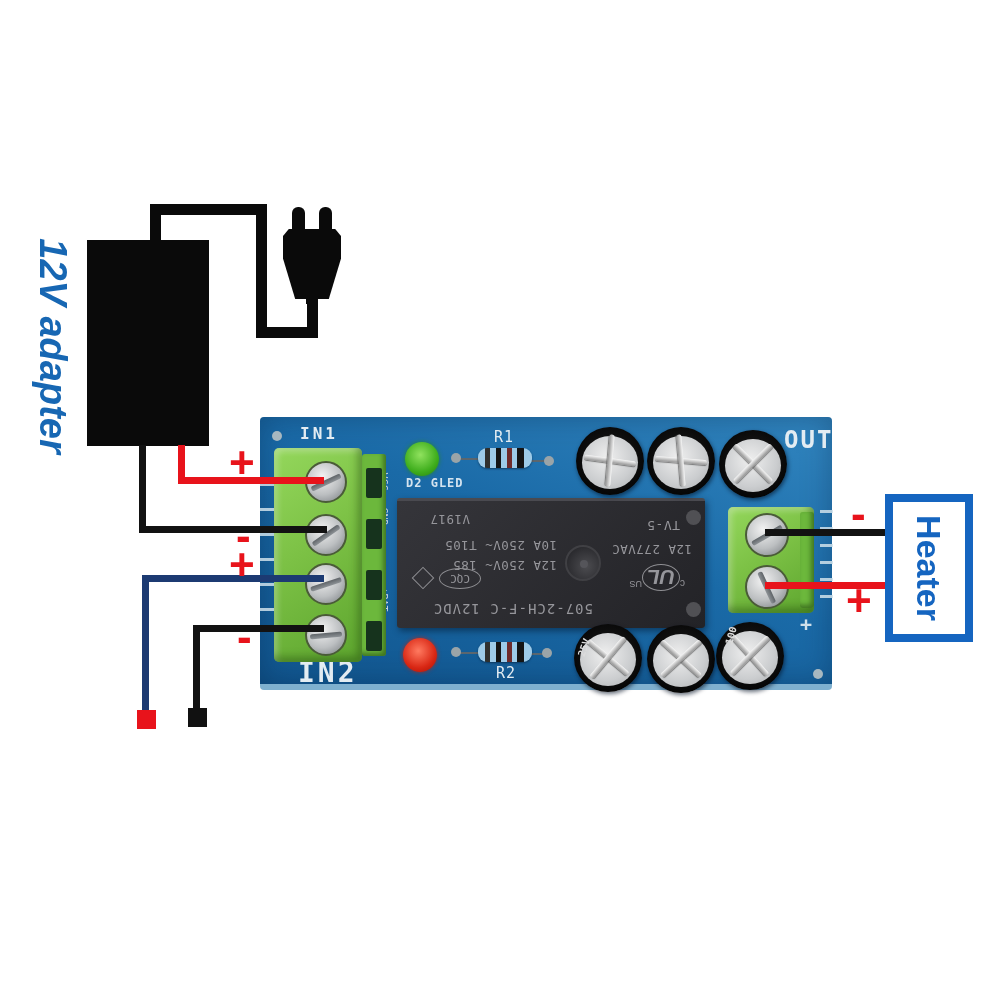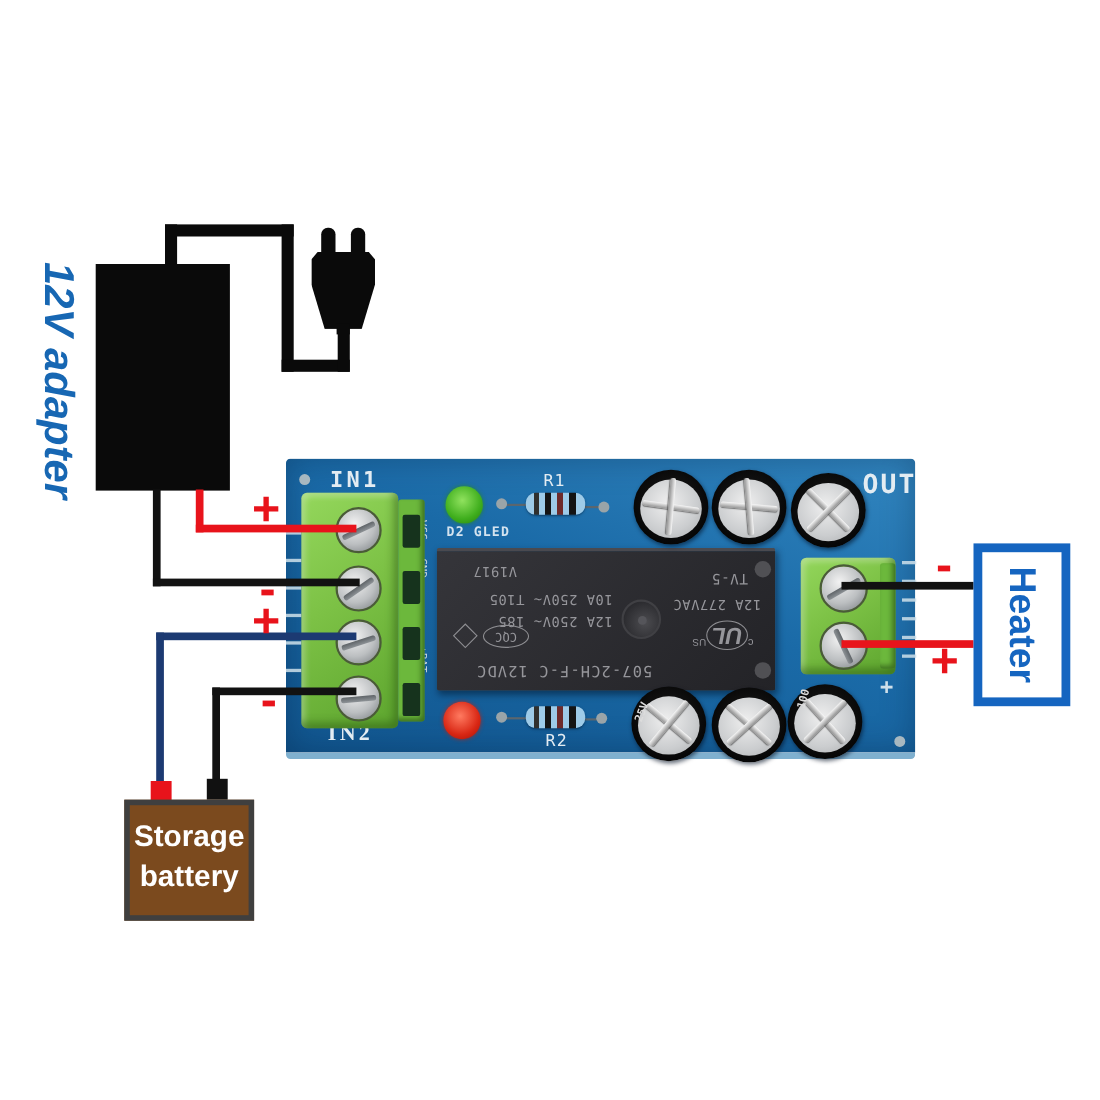--- a/index.html
+++ b/index.html
@@ -121,22 +121,22 @@
 
   <div>
     <div class="prong" style="left:292px;top:207px;"></div>
     <div class="prong" style="left:319px;top:207px;"></div>
     <div class="plug-body"></div>
     <div class="plug-tail"></div>
   </div>
 
   <div class="pcb"></div>
 
-  <div class="silk" style="left:300px;top:424px;font-size:20px;letter-spacing:3px;">IN1</div>
-  <div class="silk" style="left:298px;top:656px;font-size:20px;letter-spacing:3px;font-family:Liberation Serif, serif;">IN2</div>
+  <div class="silk" style="left:300px;top:424px;font-size:16px;letter-spacing:3px;">IN1</div>
+  <div class="silk" style="left:298px;top:656px;font-size:28px;letter-spacing:3px;">IN2</div>
   <div class="silk" style="left:784px;top:426px;font-size:24px;letter-spacing:2px;">OUT</div>
   <div class="silk" style="left:800px;top:612px;font-size:20px;color:#cfe0ea;">+</div>
 
   <div class="tick" style="left:260px;top:483px;width:14px;height:3px;"></div>
   <div class="tick" style="left:260px;top:508px;width:14px;height:3px;"></div>
   <div class="tick" style="left:260px;top:533px;width:14px;height:3px;"></div>
   <div class="tick" style="left:260px;top:558px;width:14px;height:3px;"></div>
   <div class="tick" style="left:260px;top:583px;width:14px;height:3px;"></div>
   <div class="tick" style="left:260px;top:608px;width:14px;height:3px;"></div>
 
@@ -259,18 +259,14 @@
   <div class="pol" style="left:237px;top:615px;">-</div>
   <div class="pol" style="left:851px;top:492px;">-</div>
   <div class="pol" style="left:846px;top:579px;">+</div>
 
   <div class="heater-box">
     <div class="heater-text">Heater</div>
   </div>
 
   <div class="bat-term" style="left:137px;top:710px;background:#e8131b;"></div>
   <div class="bat-term" style="left:188px;top:708px;background:#111;"></div>
-  <div class="bat-box">
-    <div>Storage</div>
-    <div>battery</div>
-  </div>
 
 </div>
 
 </body></html>

